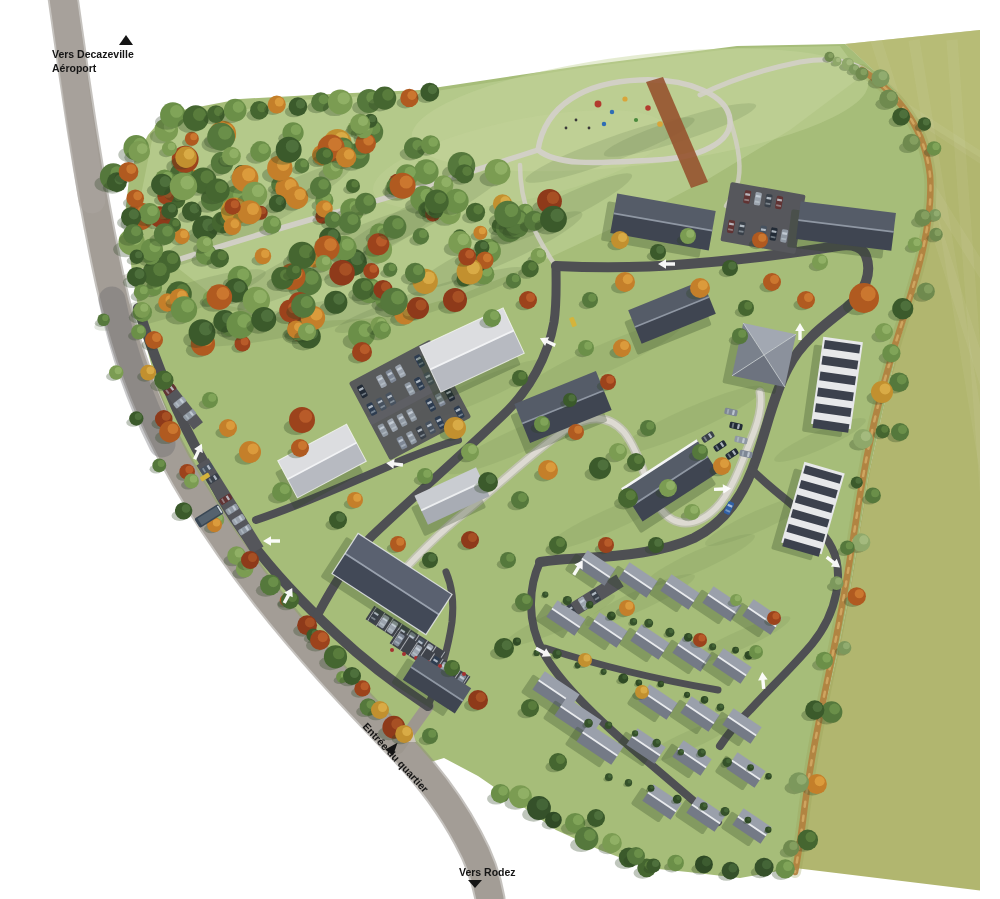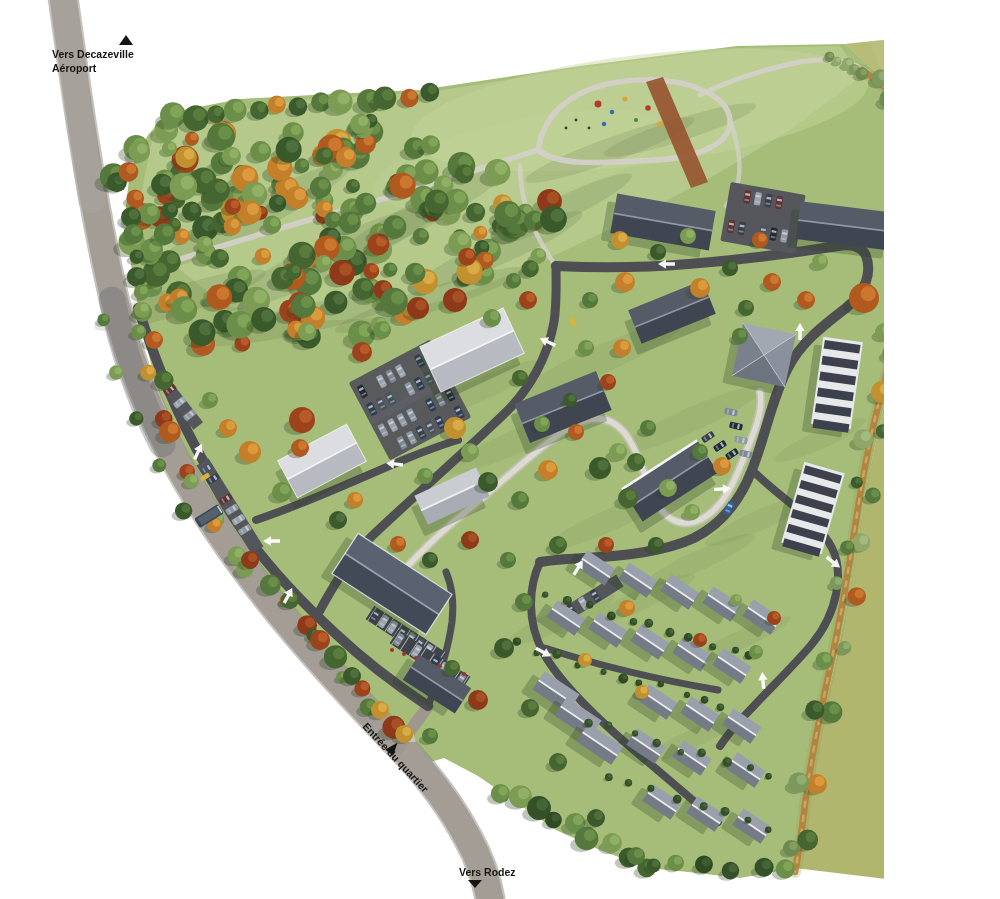--- a/index.html
+++ b/index.html
@@ -1,16 +1,16 @@
 <!DOCTYPE html>
 <html><head>
 <meta charset="utf-8">
 <style>
   html,body{margin:0;padding:0;background:#ffffff;}
-  .stage{position:relative;width:884px;height:899px;background:#ffffff;overflow:hidden;
+  .stage{position:relative;width:980px;height:899px;background:#ffffff;overflow:hidden;
          font-family:"Liberation Sans",sans-serif;}
   svg{display:block;}
   text{font-family:"Liberation Sans",sans-serif;}
 </style>
 </head>
 <body>
 
 <div class="stage">
 <svg id="map-svg" viewBox="0 0 1000 899" width="1000" height="899" role="img">
   <g id="g-field">

